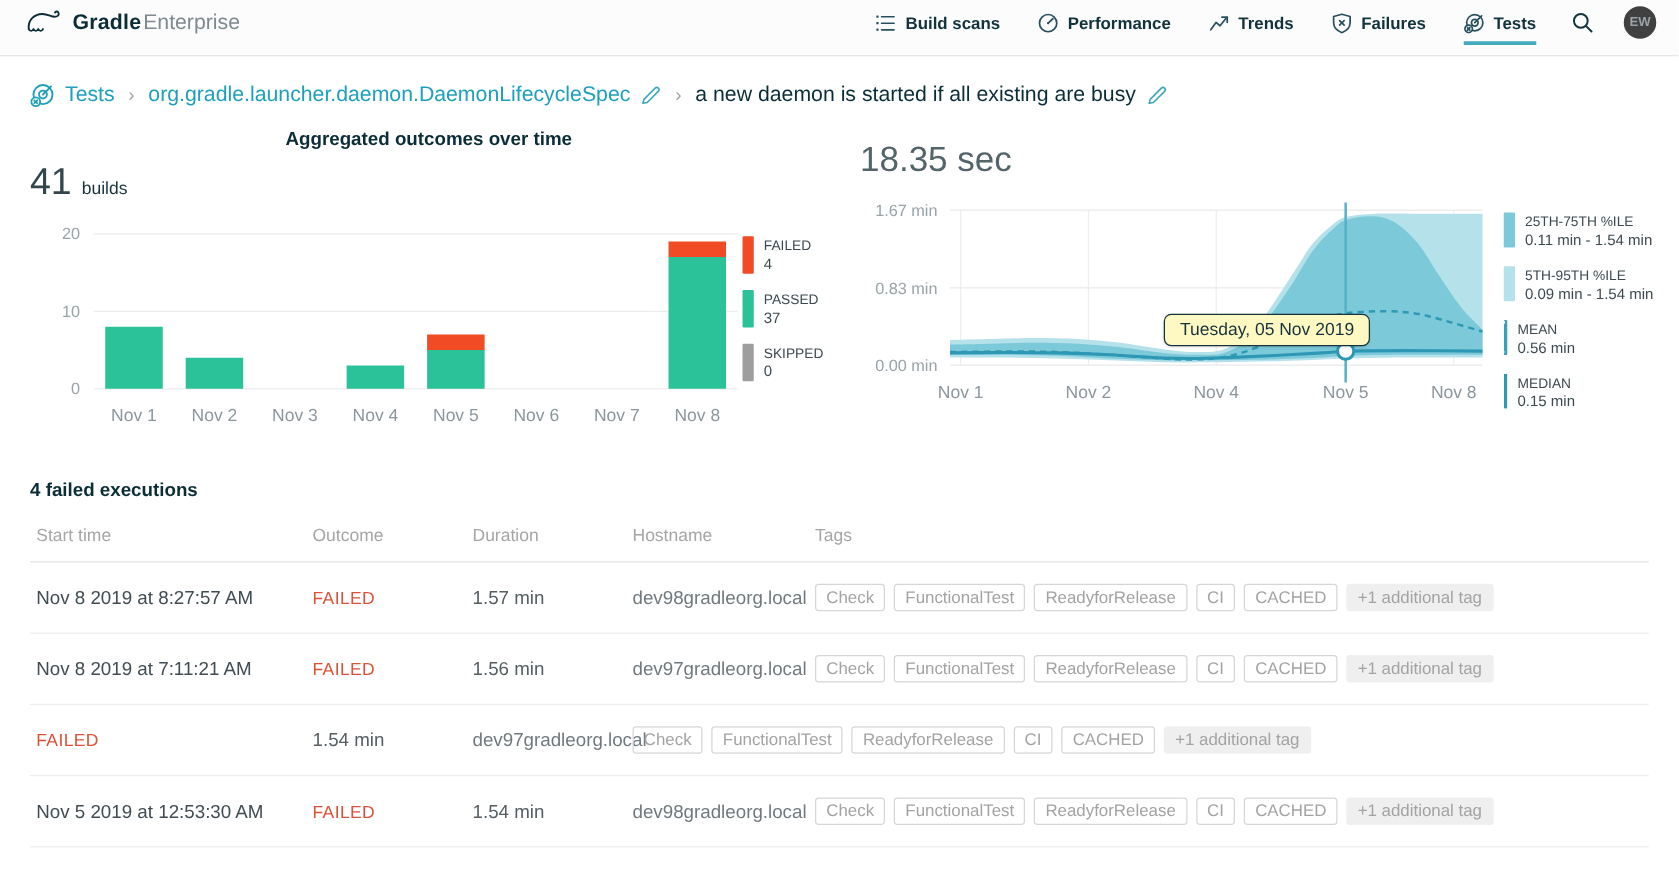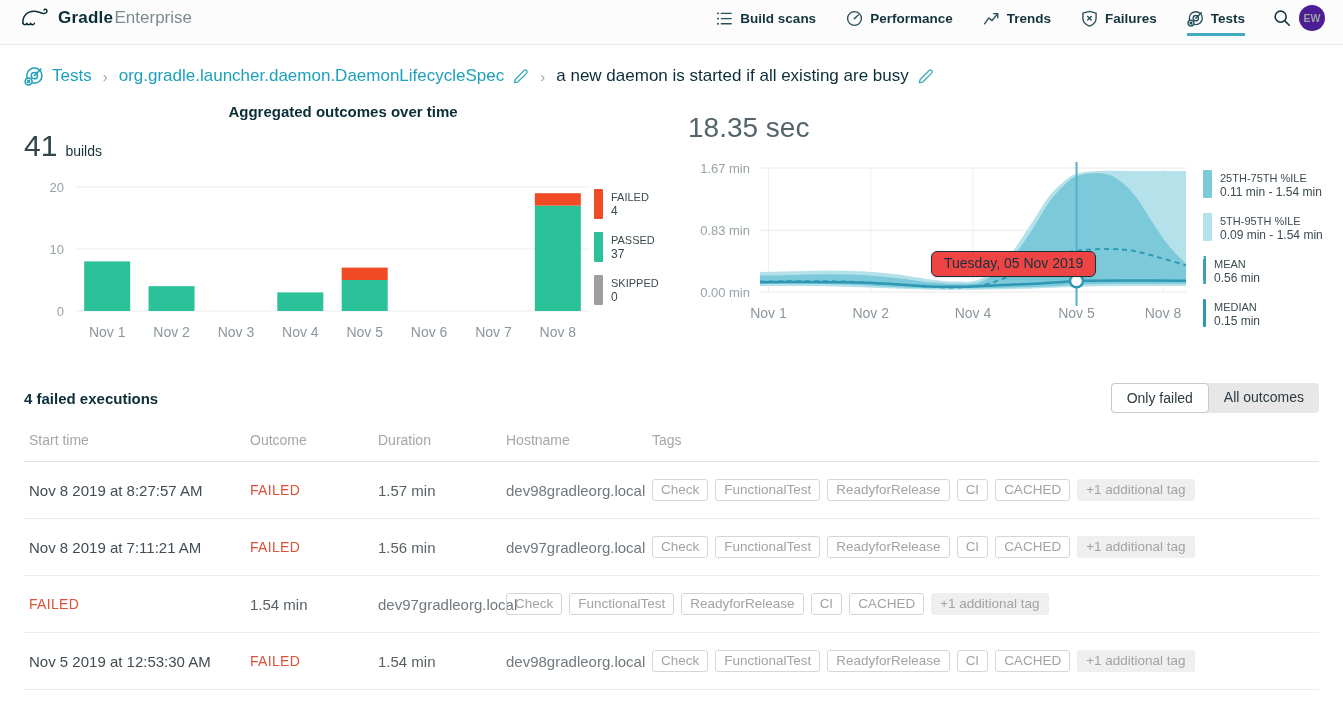--- a/index.html
+++ b/index.html
@@ -12,23 +12,23 @@
   .brand { display:flex; align-items:center; gap:8px; }
   .brand svg { color:#0b2d38; }
   .brand-name { font-size:17px; font-weight:700; color:#0b2d38; letter-spacing:.2px; }
   .brand-suffix { font-size:17px; font-weight:400; color:#7d8a8f; margin-left:-3px; }
   .topnav { margin-left:auto; display:flex; align-items:stretch; gap:30px; }
   .nav-item { display:flex; align-items:center; gap:7px; font-size:13.5px; font-weight:700;
     color:#12333d; cursor:pointer; border-bottom:3px solid transparent; padding-top:3px; }
   .nav-item svg { color:#28505c; }
   .nav-item.active { border-bottom-color:#44aabf; }
   .search-btn { display:flex; align-items:center; margin-left:28px; cursor:pointer; color:#13333d; }
-  .avatar { width:26px; height:26px; border-radius:50%; background:#4c1d95; color:#99a1a5;
+  .avatar { width:26px; height:26px; border-radius:50%; background:#404040; color:#99a1a5;
     font-size:10.5px; font-weight:700; display:flex; align-items:center; justify-content:center;
-    align-self:center; margin-left:8px; cursor:pointer; }
+    align-self:center; margin-left:24px; cursor:pointer; }
 
   
   .breadcrumb { display:flex; align-items:center; padding:21px 24px 0 24px; font-size:17px; }
   .crumb-link { color:#1ea0bc; display:flex; align-items:center; gap:8px; cursor:pointer; text-decoration:none; }
   .crumb-sep { color:#9aa5a9; margin:0 11px; font-size:15px; }
   .crumb-test { color:#0b2d38; font-weight:400; }
   .pencil { color:#3ba7bd; margin-left:8px; cursor:pointer; display:inline-flex; }
 
   
   .charts { display:flex; padding:17px 23px 0 24px; gap:26px; }
@@ -45,21 +45,21 @@
   .legend-col { display:flex; flex-direction:column; gap:13px; padding-top:10px; }
   .legend-item { display:flex; gap:8px; }
   .legend-swatch { width:9px; flex:none; border-radius:1px; }
   .legend-swatch.bar { height:30px; }
   .legend-swatch.band { height:28px; }
   .legend-swatch.line-dashed { width:0; height:28px; border-left:3px dashed #3a9fb8; }
   .legend-swatch.line-solid { width:0; height:28px; border-left:3px solid #2e98b4; }
   .legend-label { font-size:11px; color:#3c4a50; line-height:14px; padding-top:1px; white-space:nowrap; }
   .legend-value { font-size:12px; color:#3c4a50; line-height:15px; white-space:nowrap; }
 
-  .tooltip { position:absolute; left:243px; top:91px; background:#ef4444; border:1.5px solid #16323c;
+  .tooltip { position:absolute; left:243px; top:91px; background:#fef9c3; border:1.5px solid #16323c;
     border-radius:6px; padding:3px 12px 5px; font-size:14px; color:#16323c; white-space:nowrap;
     box-shadow:0 1px 2px rgba(0,0,0,.08); }
 
   
   .exec-head { display:flex; align-items:center; justify-content:space-between; padding:30px 24px 0; }
   .exec-title { font-size:15px; font-weight:700; color:#0b2d38; }
   .toggle-group { display:flex; background:#e7e7e7; border-radius:4px; font-size:14px; color:#2b3a40; }
   .toggle-seg { padding:6px 15px; cursor:pointer; white-space:nowrap; }
   .toggle-seg.selected { background:#fff; border:1px solid #c9c9c9; border-radius:4px; margin:-0px; }
 
@@ -312,24 +312,20 @@
               <div class="legend-value">0.15 min</div>
             </div>
           </div>
         </div>
     </div>
   </section>
 </div>
 
 <div class="exec-head">
   <div class="exec-title">4 failed executions</div>
-  <div class="toggle-group">
-    <div class="toggle-seg selected">Only failed</div>
-    <div class="toggle-seg">All outcomes</div>
-  </div>
 </div>
 
 <div class="table">
   <div class="thead" id="thead">
       <div>Start time</div>
       <div>Outcome</div>
       <div>Duration</div>
       <div>Hostname</div>
       <div>Tags</div>
     </div>

